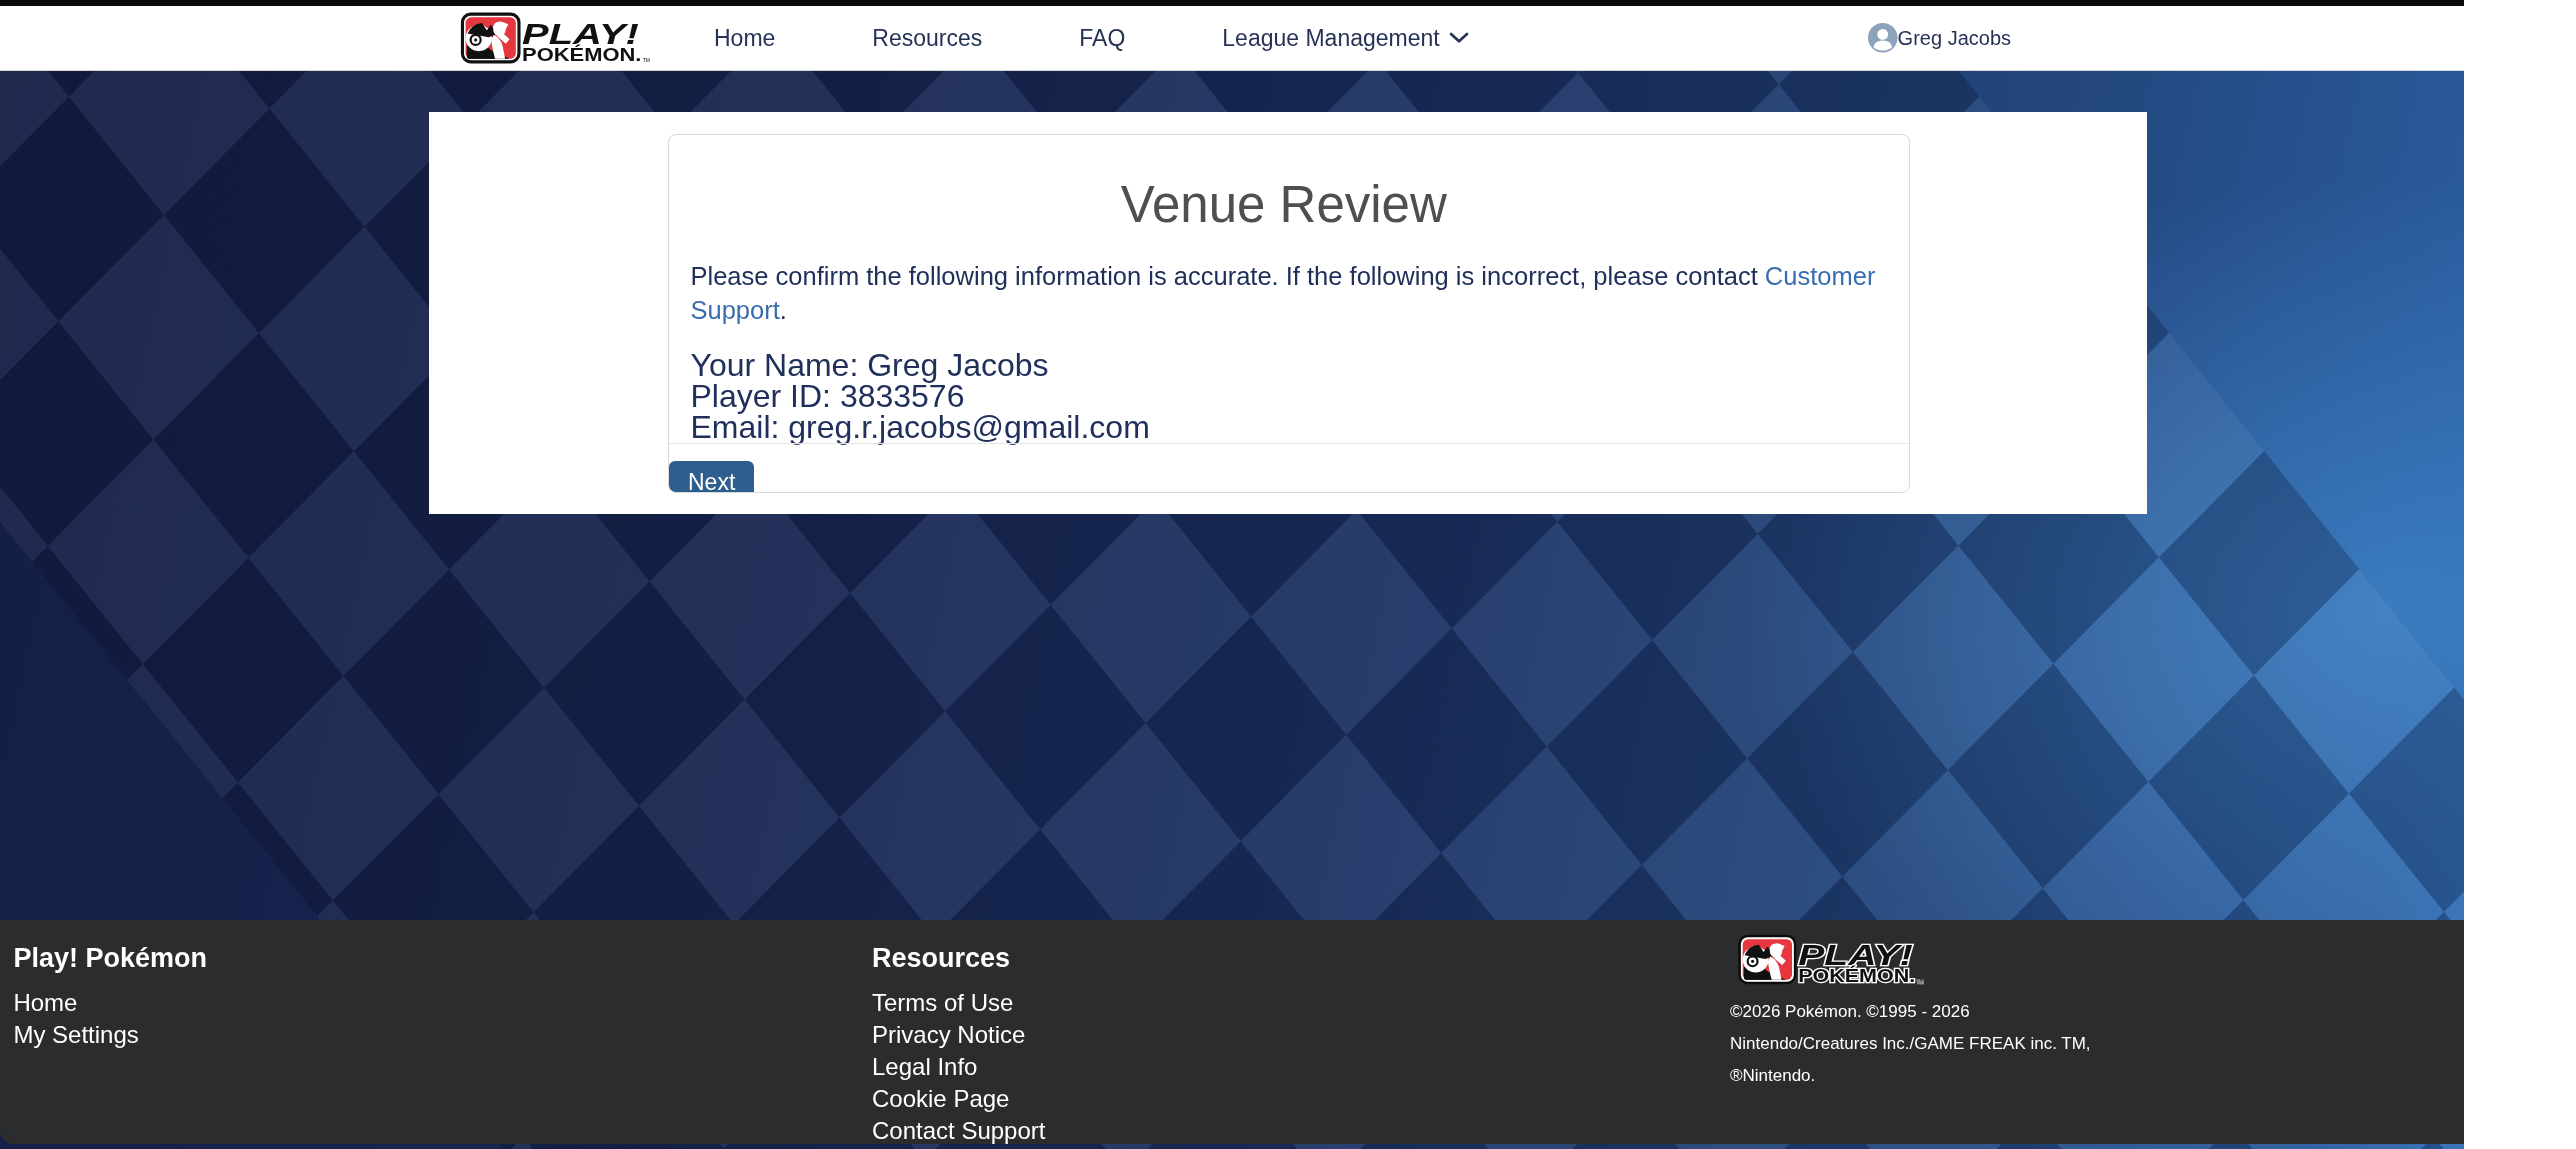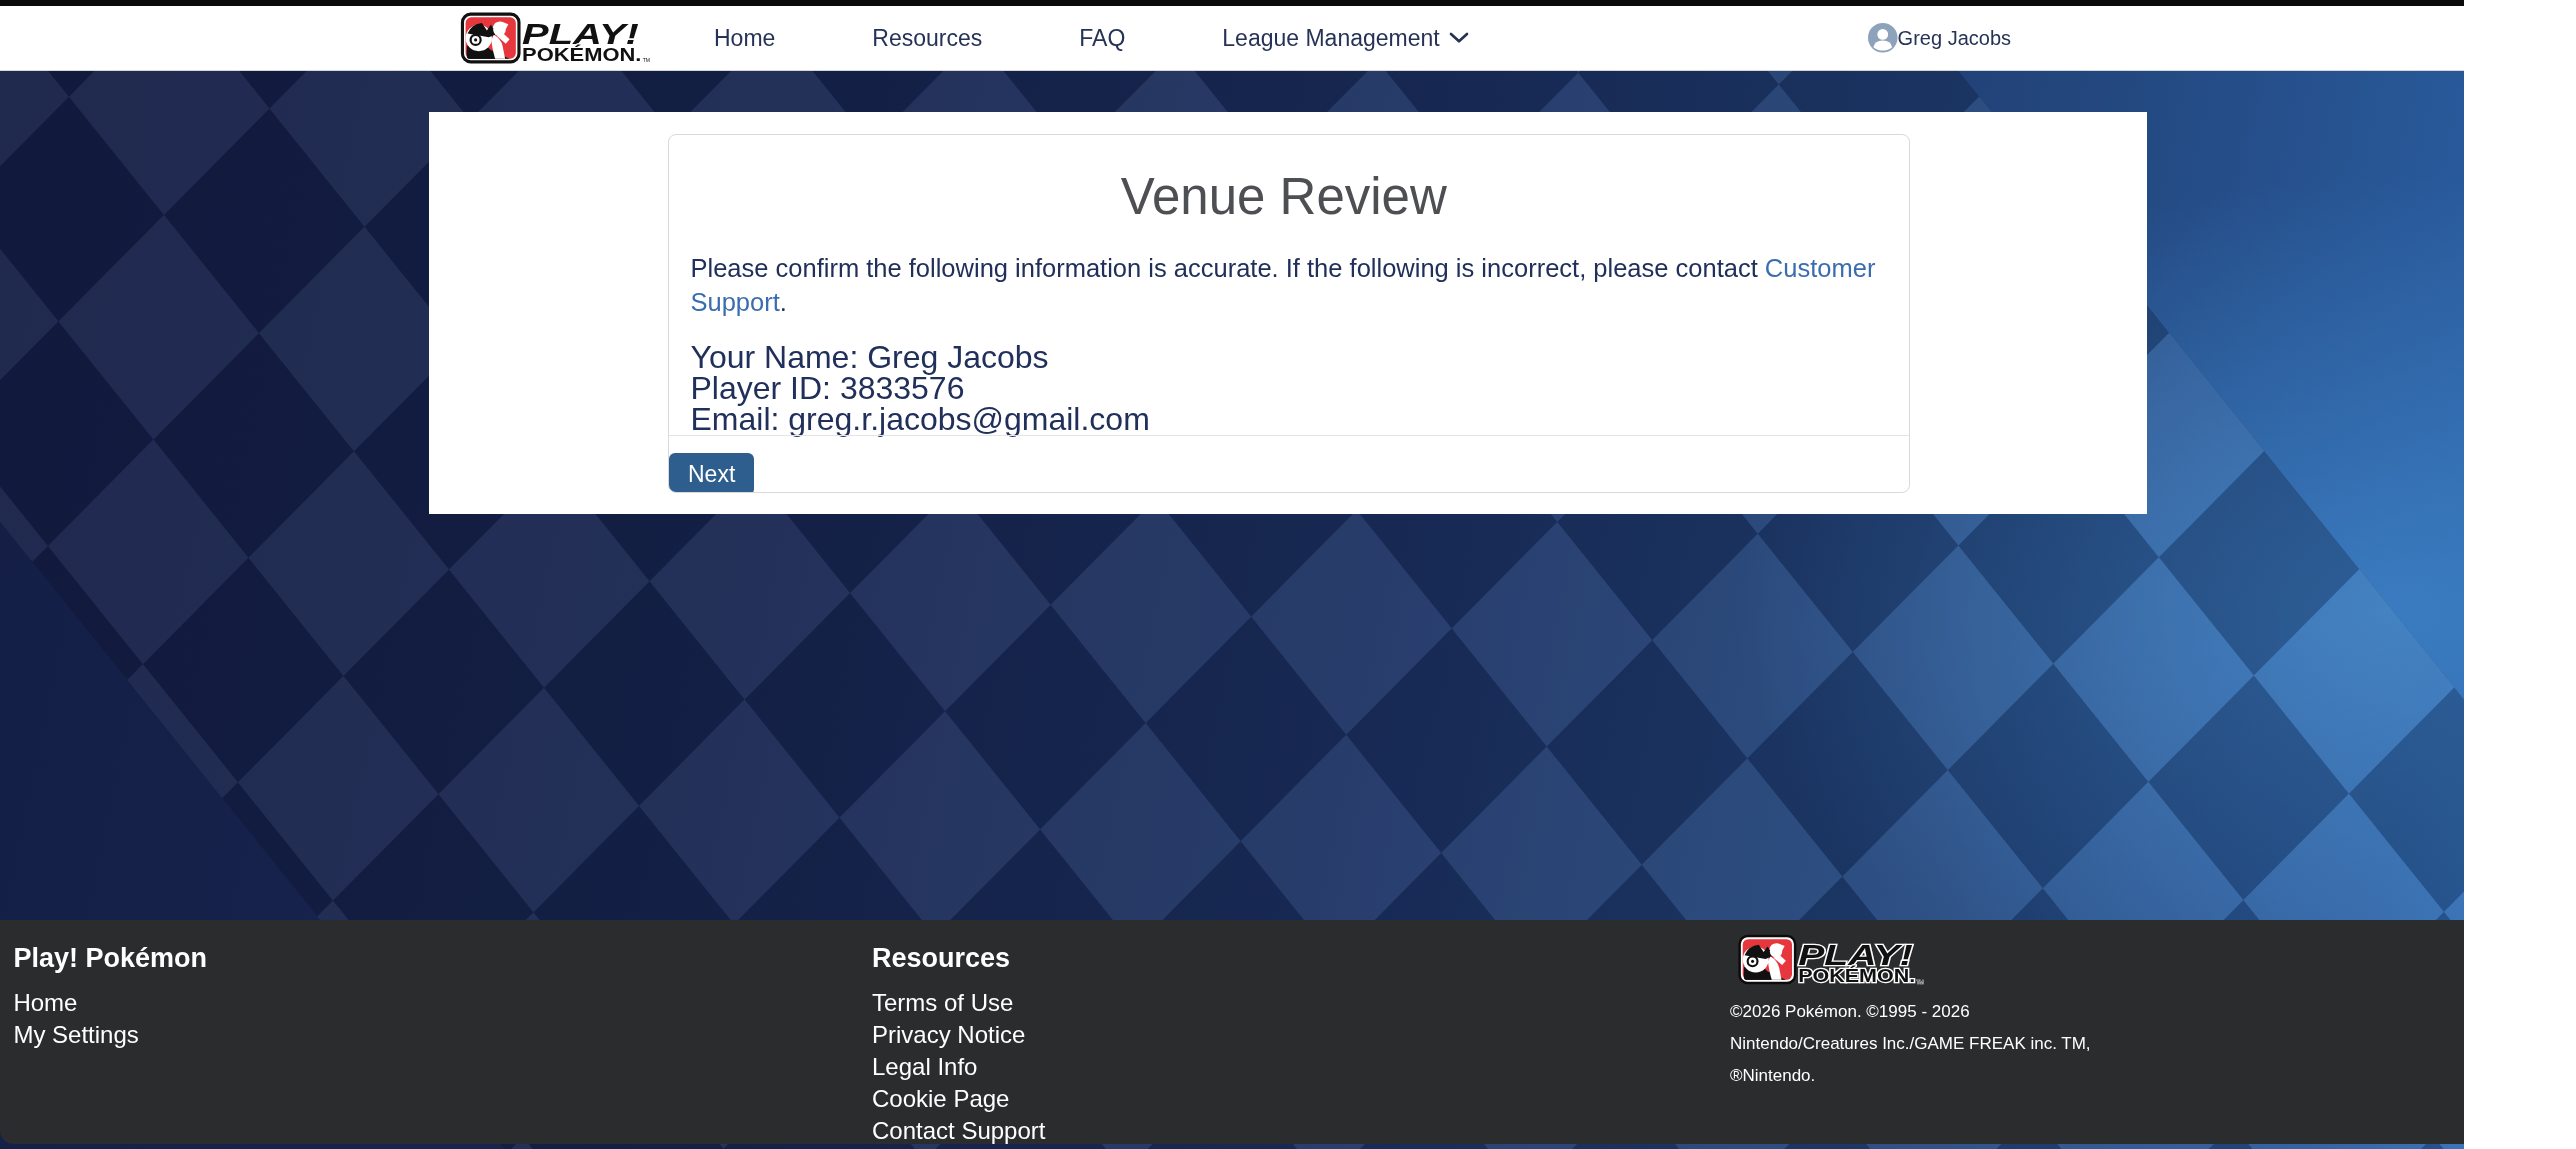--- a/index.html
+++ b/index.html
@@ -58,21 +58,21 @@
     position: absolute; top: 21.5px; left: 239px;
     width: 1242px; height: 359px;
     background: #fff;
     border: 1.3px solid #d9d9d9;
     border-radius: 8px;
     display: flex; flex-direction: column;
     overflow: hidden;
   }
   .card-body { flex: 1 1 auto; padding: 28px 32px 0 21.5px; }
   .card-title {
-    margin: 4px; text-align: center;
+    margin: 12px; text-align: center;
     font-size: 51px; font-weight: 400; color: #4d4f53; letter-spacing: 0;
   }
   .intro { margin: 25.5px 0 0 0; font-size: 25.5px; color: #20305b; line-height: 34px; }
   .intro a { color: #3a6db0; text-decoration: none; cursor: pointer; }
   .info { margin-top: 23px; font-size: 32px; color: #20305b; line-height: 31px; }
   .info-line { display: block; }
   .card-footer {
     flex: 0 0 77px;
     border-top: 1.3px solid #e4e4e4;
     display: flex; align-items: center; 

